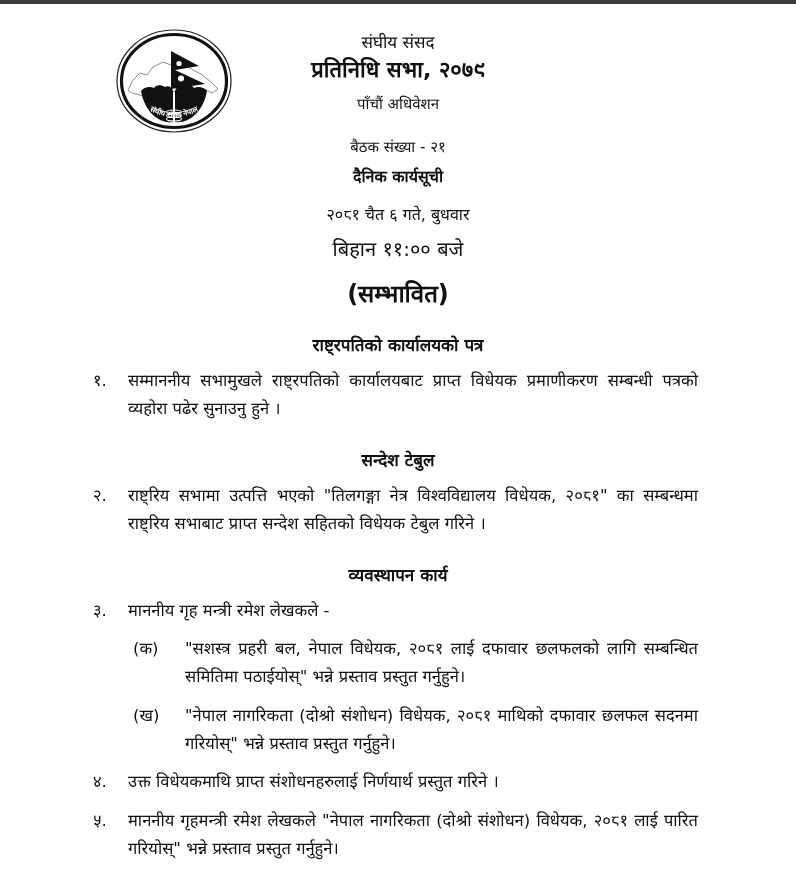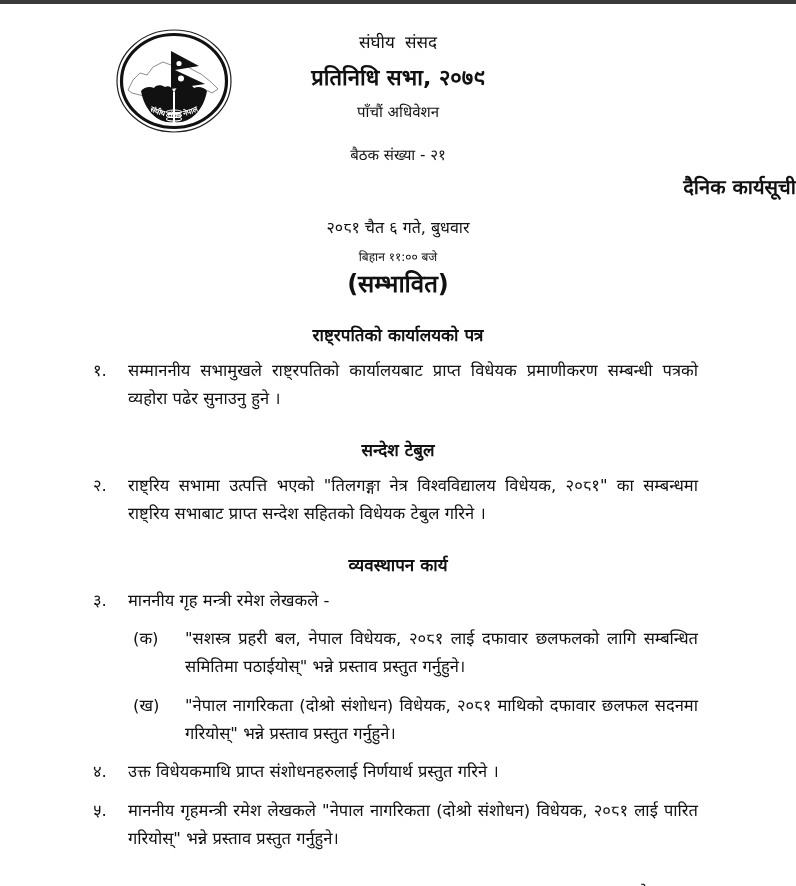--- a/index.html
+++ b/index.html
@@ -10,27 +10,27 @@
     color:#111;
     font-family:"DejaVu Sans","Liberation Sans",sans-serif;
     overflow:hidden;
     box-sizing:border-box;
   }
   .top-bar { width:100%; height:4px; background:#3a3a3a; }
 
   .emblem { position:absolute; left:114px; top:28px; width:120px; height:110px; }
 
   .header { padding-top:26px; text-align:center; }
-  .h-org      { font-size:17px; margin:0 0 8px 0;font-family:Liberation Mono, monospace; }
+  .h-org      { font-size:17px; margin:0 0 0 0; }
   .h-house    { font-size:22px; font-weight:bold; margin:0 0 10px 0; }
   .h-session  { font-size:15px; margin:0 0 23px 0; }
   .h-meeting  { font-size:15px; margin:0 0 9px 0; }
-  .h-title    { font-size:20px; font-weight:bold; margin:0 0 13px 0;text-align:right; }
+  .h-title    { font-size:16px; font-weight:bold; margin:0 0 13px 0; }
   .h-date     { font-size:16px; margin:16px 0 10px 0; }
-  .h-time     { font-size:12px; margin:0 0 1px 0; }
+  .h-time     { font-size:20px; margin:0 0 14px 0; }
   .h-tentative{ font-size:24px; font-weight:bold; margin:0; }
 
   .section-heading {
     text-align:center; font-weight:bold; font-size:17px;
     margin:24px 0 11px 0;
   }
   .item {
     display:flex;
     margin:0 98px 10px 93px;
     font-size:16.5px; line-height:1.72;

